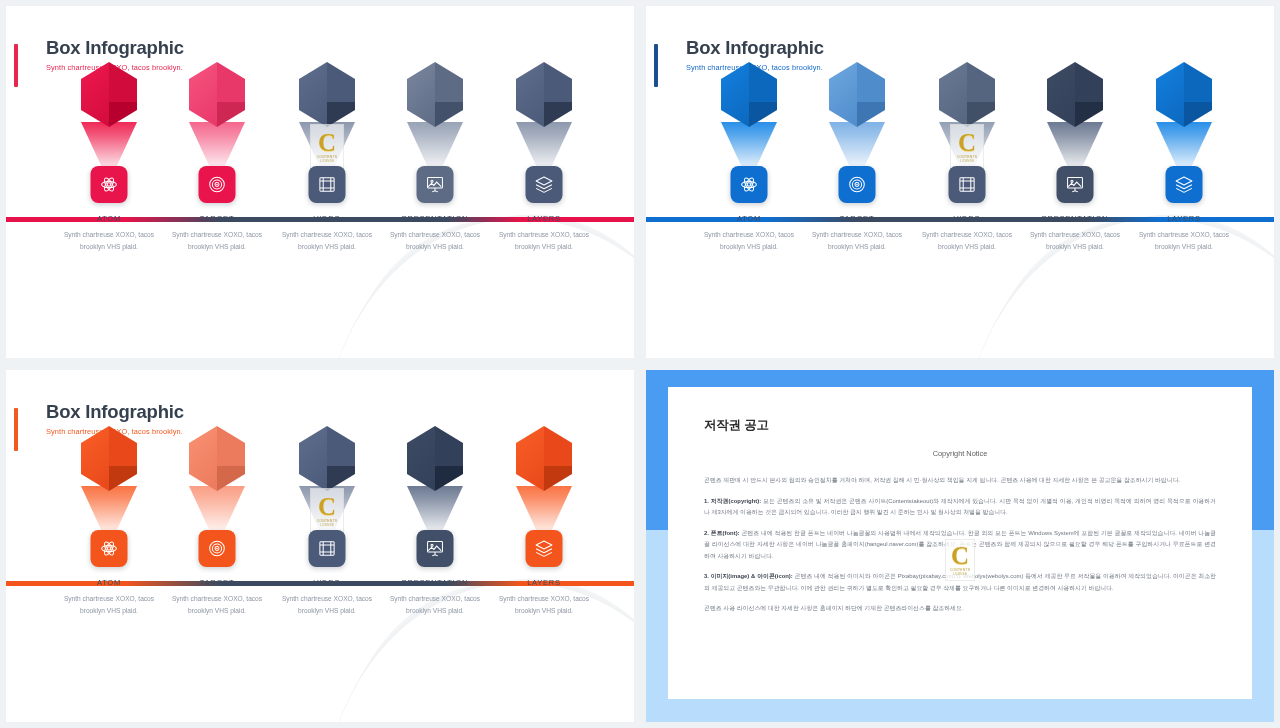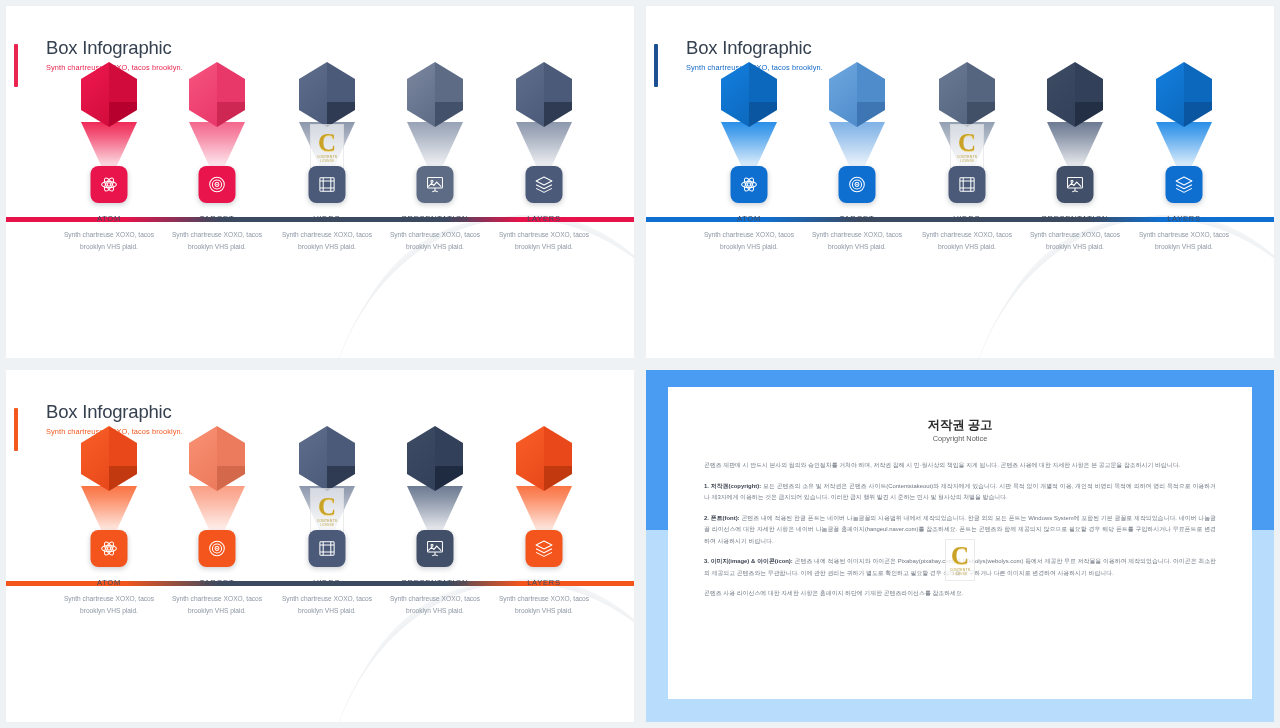--- a/index.html
+++ b/index.html
@@ -42,21 +42,21 @@
     pointer-events:none;
   }
 
   
   .hdr { position:absolute; left:40px; top:32px; }
   .accent-bar {
     position:absolute; left:-32px; top:6px;
     width:4px; height:43px; border-radius:1px;
   }
   .title {
-    font-size:18.5px; font-weight:normal; color:#364150;
+    font-size:18.5px; font-weight:bold; color:#364150;
     letter-spacing:-0.2px; line-height:1.1;
   }
   .subtitle { font-size:7.4px; margin-top:5px; letter-spacing:0.1px; }
 
   
   .timeline { position:absolute; left:0; top:0; width:100%; height:100%; }
   .rail {
     position:absolute; left:0; width:100%; height:5px; top:211px;
   }
   .rail-seg { position:absolute; top:0; height:5px; }
@@ -131,25 +131,25 @@
   }
   .cp-band {
     position:absolute; left:0; top:0; width:100%; height:160px;
     background:#4a9cf2;
   }
   .cp-doc {
     position:absolute; left:22px; top:17px; right:22px; bottom:23px;
     background:#fff; padding:30px 36px 0 36px;
   }
   .cp-title {
-    text-align:center; font-size:12.5px; font-weight:bold; color:#2b2b2b;
+    text-align:left; font-size:12.5px; font-weight:bold; color:#2b2b2b;
     letter-spacing:-.2px;
   }
   .cp-sub {
-    text-align:center; font-size:7.4px; color:#5d5d5d; margin-top:0;
+    text-align:center; font-size:7.4px; color:#5d5d5d; margin-top:15px;
   }
   .cp-body { margin-top:17px; }
   .cp-p {
     font-size:5.9px; line-height:1.95; color:#6d7580;
     text-align:justify; margin-bottom:9px;
   }
   .cp-p b { color:#3c4350; }
   .cp-wm {
     position:absolute; left:50%; transform:translateX(-50%);
     top:152px; width:30px; height:42px;

